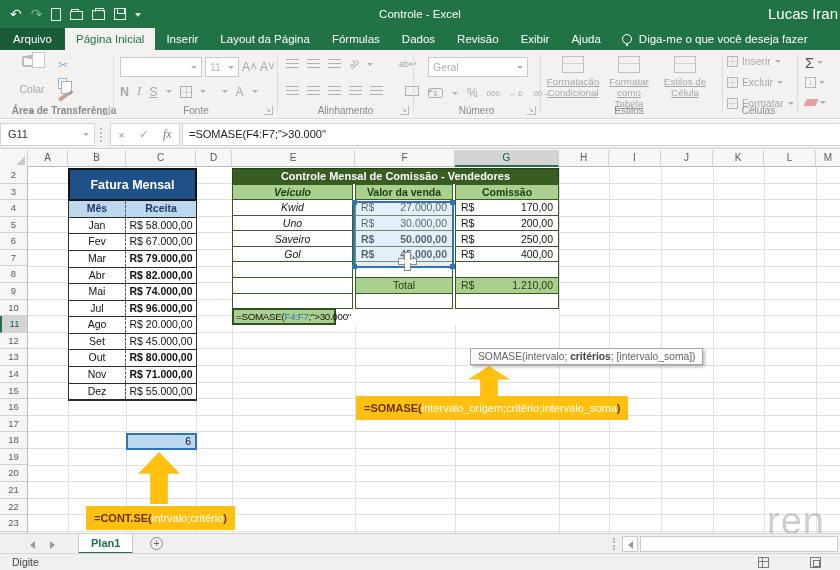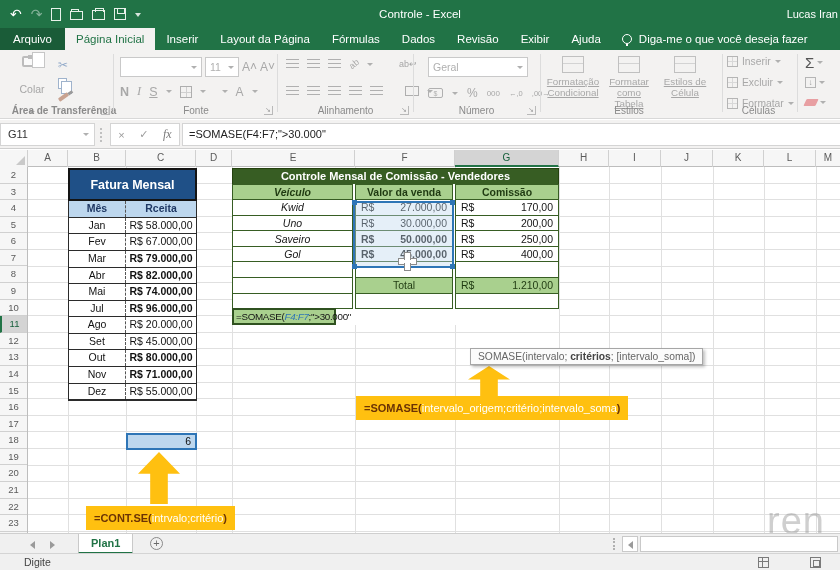--- a/index.html
+++ b/index.html
@@ -15,21 +15,21 @@
   .ic-doc { width:10px; height:13px; border:1px solid #e8f1ea; background:transparent; }
   .ic-folder { width:13px; height:9px; border:1px solid #e8f1ea; position:relative; margin-top:3px;}
   .ic-folder::before { content:""; position:absolute; left:0; top:-3px; width:6px; height:2px; border:1px solid #e8f1ea; border-bottom:none; }
   .ic-print { width:13px; height:10px; border:1px solid #e8f1ea; position:relative; margin-top:2px;}
   .ic-print::before { content:""; position:absolute; left:2px; top:-3px; width:7px; height:3px; border:1px solid #e8f1ea; border-bottom:none;}
   .ic-save { width:12px; height:12px; border:1px solid #e8f1ea; position:relative; }
   .ic-save::before { content:""; position:absolute; left:2px; top:0; width:6px; height:4px; border:1px solid #e8f1ea; border-top:none;}
   .qat .caret-w { width:0; height:0; border-left:3px solid transparent; border-right:3px solid transparent; border-top:4px solid #d7e5dc; margin-top:2px;}
   .win-title { position:absolute; left:0; right:0; top:0; height:28px; text-align:center; line-height:28px;
                color:#fff; font-size:11.5px; }
-  .win-user { position:absolute; right:2px; top:0; height:28px; line-height:28px; color:#fff; font-size:11px; white-space:nowrap;}
+  .win-user { position:absolute; right:2px; top:0; height:28px; line-height:28px; color:#fff; font-size:15px; white-space:nowrap;}
 
   
   .tabsrow { position:absolute; left:0; top:28px; width:840px; height:22px; background:#217346; display:flex; align-items:stretch; }
   .rtab { color:#fff; font-size:11.5px; padding:0 11px; display:flex; align-items:center; cursor:default; white-space:nowrap;}
   .rtab.file { background:#1a5c38; padding:0 13px; }
   .rtab.active { background:#f3f2f1; color:#217346; }
   .tellme { display:flex; align-items:center; gap:7px; color:#fff; font-size:11.5px; padding:0 10px; }
   .bulb { width:10px; height:10px; border:1px solid #fff; border-radius:50%; position:relative; }
   .bulb::after { content:""; position:absolute; left:3px; bottom:-3px; width:2px; height:2px; background:#fff; }
 
@@ -136,21 +136,21 @@
   .com-row:first-of-type { margin-top:0; }
   .cc { border:1px solid #375D23; font-size:10.5px; color:#151515; display:flex; align-items:center; justify-content:center;}
   .cc.e { width:121px;font-style:italic; } .cc.f { width:98px; } .cc.g { width:104px; }
   .cc.money { justify-content:space-between; padding:0 5px; }
   .com-row.hdr .cc { background:#A9D08E; font-weight:bold; color:#1F3A11; }
   .cc.green { background:#A9D08E; color:#1F3A11; }
   .cc.bold { font-weight:bold; }
   .merge-ef { width:221px; }
   .formula-cell { background:#A9D08E; border:2px solid #2f5120; justify-content:flex-start; padding:0 1px 0 2px;
                   font-size:9.8px; letter-spacing:-0.3px; white-space:nowrap; overflow:visible;}
-  .formula-cell .ref { color:#2E75B6;font-style:italic; }
+  .formula-cell .ref { color:#2E75B6; }
   .cursor-bar { display:inline-block; width:1px; height:11px; background:#111; margin-left:1px;}
 
   
   .range-sel { position:absolute; left:353px; top:50.6px; width:101px; height:67.4px; border:2px solid #2E75B6;
                background:rgba(189,215,238,0.4); z-index:3; pointer-events:none;}
   .range-sel i { position:absolute; width:5px; height:5px; background:#2E75B6;}
   .range-sel .tl{left:-3px;top:-3px;} .range-sel .tr{right:-3px;top:-3px;}
   .range-sel .bl{left:-3px;bottom:-3px;} .range-sel .br{right:-3px;bottom:-3px;}
 
   
@@ -185,21 +185,21 @@
               color:#6a6a6a; font-size:11px; line-height:11px; text-align:center;}
   .hscroll { position:absolute; right:0; top:0; left:608px; height:20px; background:#f0f0f0; }
   .hs-dots { position:absolute; left:5px; top:4px; width:2px; height:12px; border-left:2px dotted #b0b0b0;}
   .hs-btn { position:absolute; left:14px; top:2px; width:16px; height:16px; background:#fff; border:1px solid #c9c9c9; }
   .hs-btn::after { content:""; position:absolute; left:5px; top:4px; border-top:4px solid transparent; border-bottom:4px solid transparent; border-right:5px solid #9a9a9a;}
   .hs-thumb { position:absolute; left:32px; right:2px; top:2px; height:16px; background:#fff; border:1px solid #c9c9c9;}
 
   
   .statusbar { position:absolute; left:0; top:553px; width:840px; height:17px; background:#f0f0f0; border-top:1px solid #d4d4d4;
                font-size:10.5px; color:#444; }
-  .statusbar .mode { position:absolute; left:24px; top:2px; }
+  .statusbar .mode { position:absolute; left:12px; top:2px; }
   .view-ic { position:absolute; top:3px; width:11px; height:11px; border:1px solid #7a7a7a; }
   .view-ic.grid { left:758px; background:
       linear-gradient(to right,transparent 30%,#7a7a7a 30% 40%,transparent 40% 62%,#7a7a7a 62% 72%,transparent 72%),
       linear-gradient(to bottom,transparent 30%,#7a7a7a 30% 40%,transparent 40% 62%,#7a7a7a 62% 72%,transparent 72%);}
   .view-ic.page { left:810px; }
   .view-ic.page::after { content:""; position:absolute; left:2px; top:2px; width:5px; height:5px; border:1px solid #7a7a7a;}
 </style>
 </head>
 <body>
 

